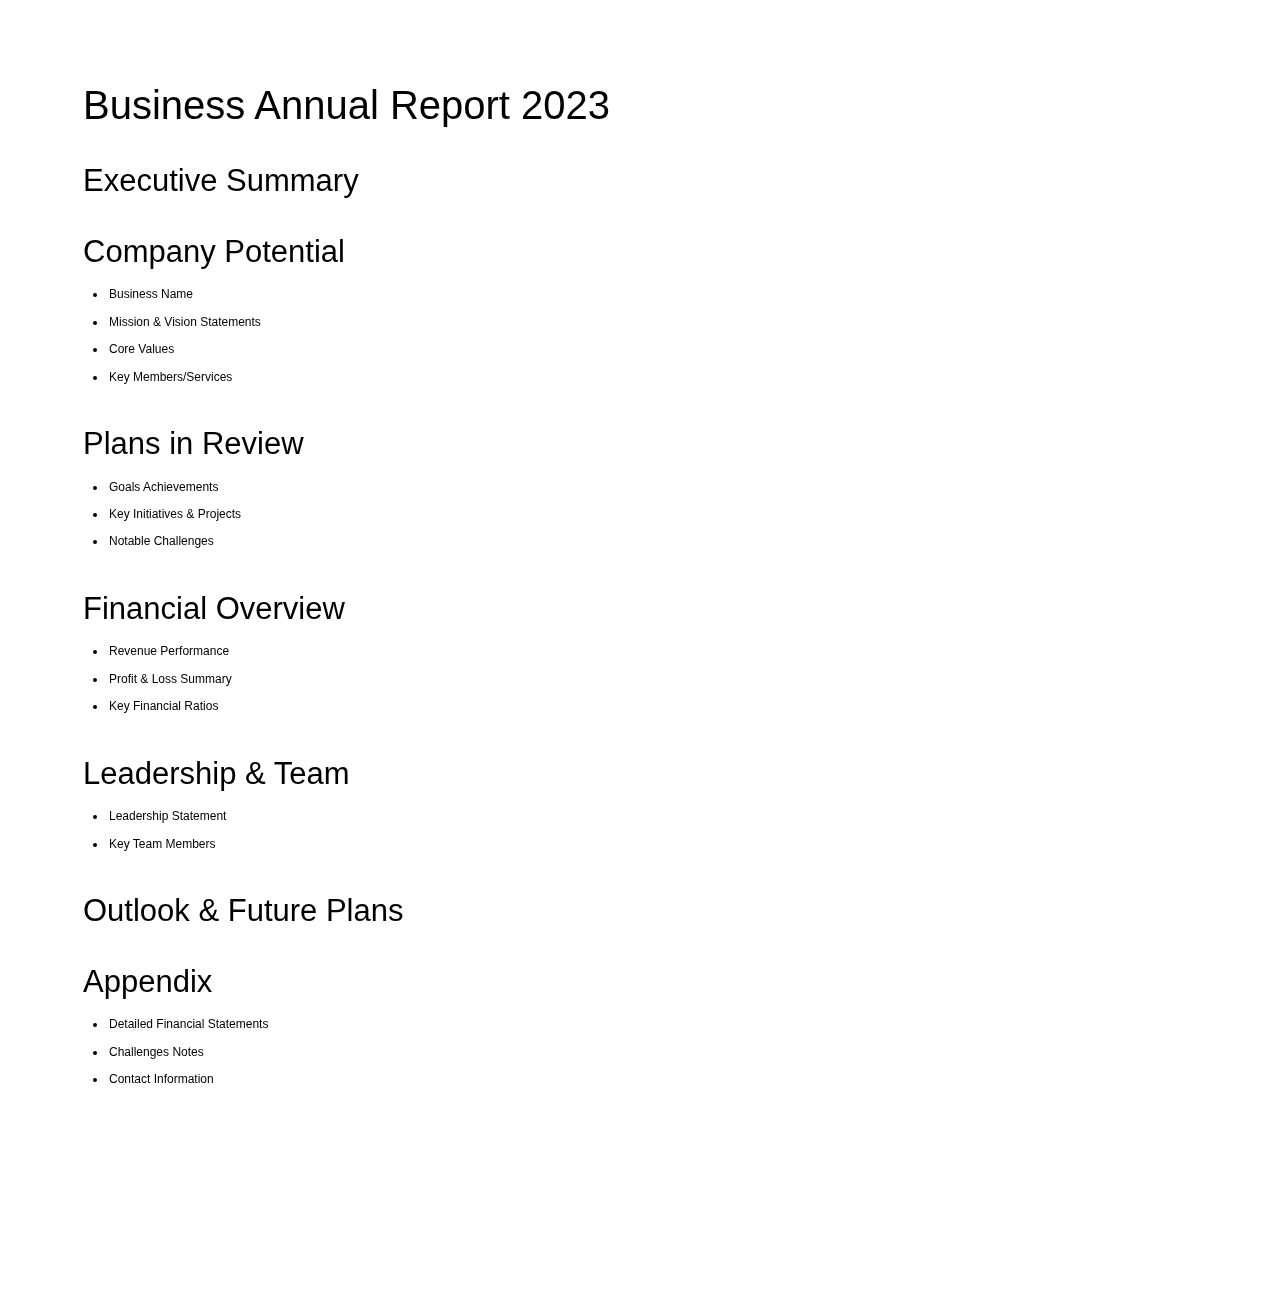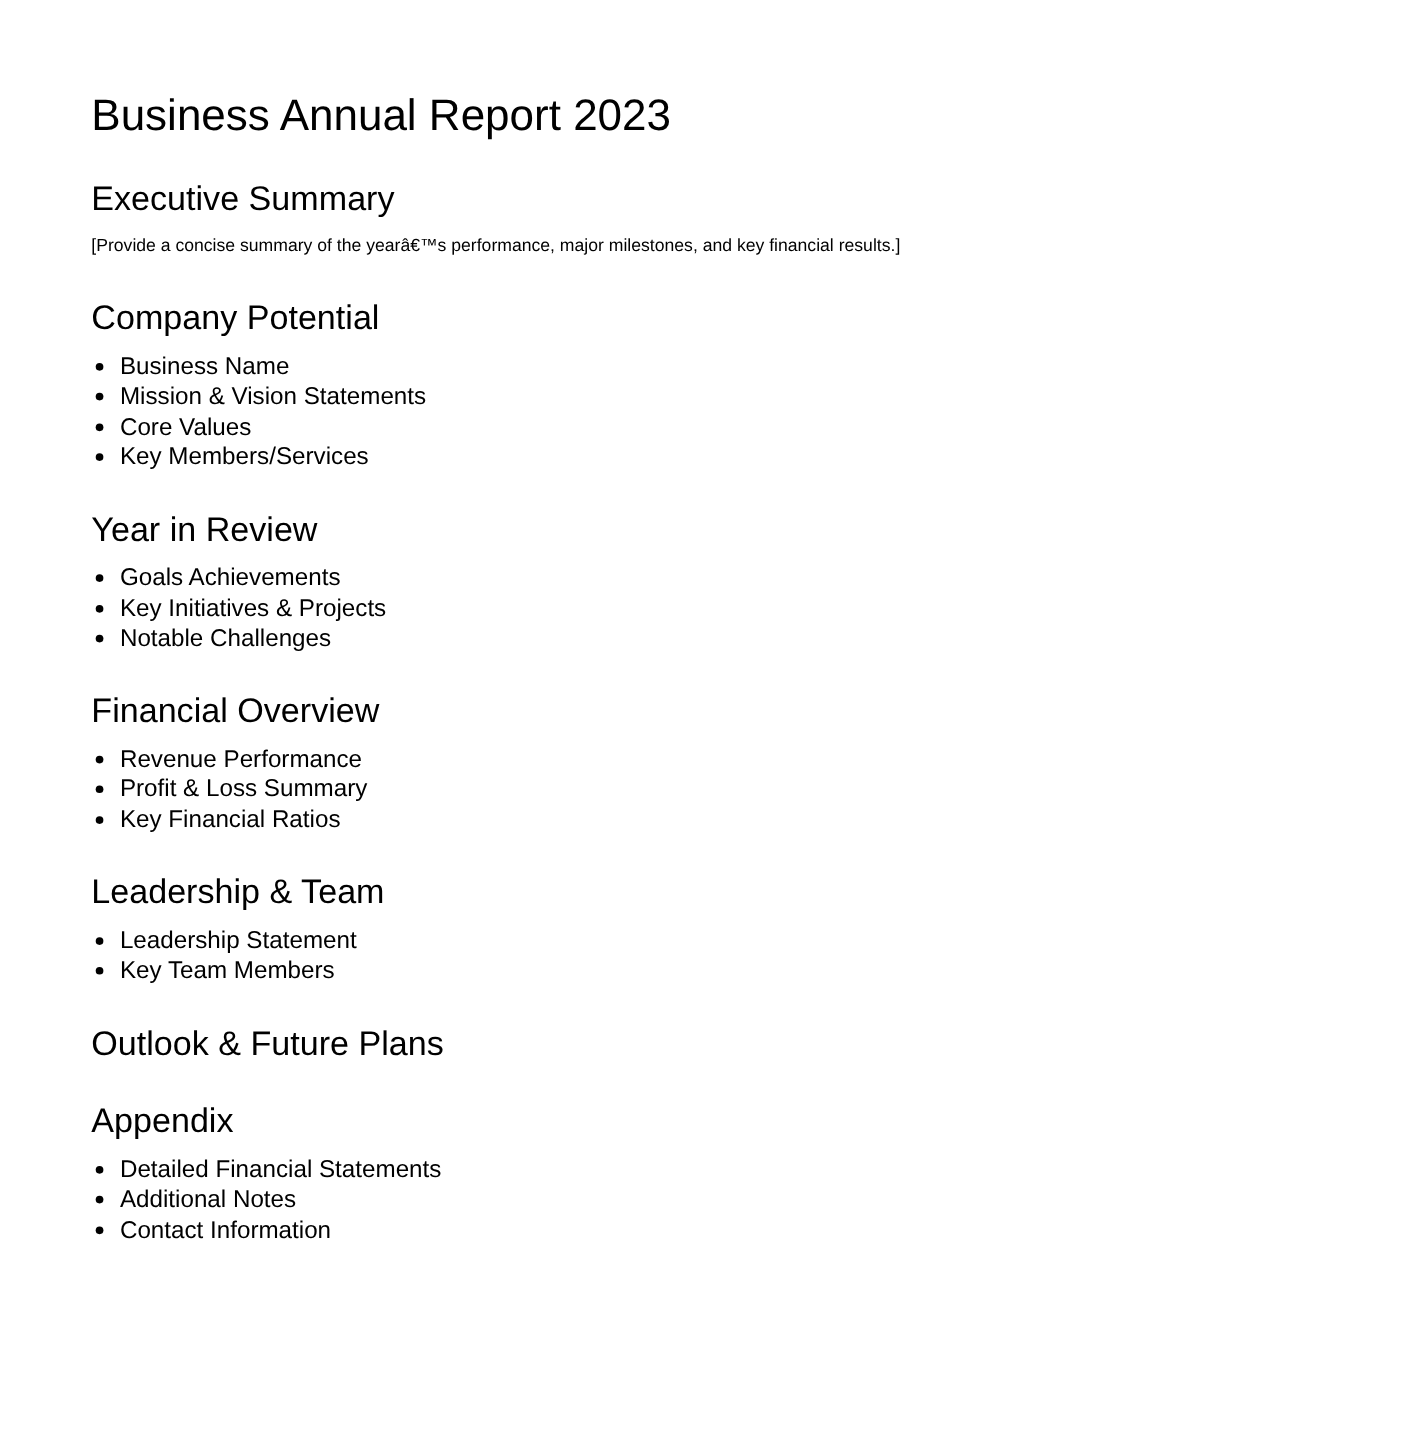--- a/index.html
+++ b/index.html
@@ -37,52 +37,51 @@
     font-size: 16px;
     line-height: 1.6;
     margin: 0;
   }
   ul.bullets {
     margin: 10px 0 0 0;
     padding: 0 0 0 24px;
     list-style: disc outside;
   }
   ul.bullets li {
-    font-size: 22px;
+    font-size: 12px;
     line-height: 27.4px;
     padding-left: 2px;
   }
   section {
     margin: 0;
   }
 </style>
 </head>
 <body>
 
 <main class="doc">
 
   <h1>Business Annual Report 2023</h1>
 
   <section>
     <h2>Executive Summary</h2>
-    <p class="body-text">[Provide a concise summary of the yearâ€™s performance, major milestones, and key financial results.]</p>
   </section>
 
   <section>
     <h2>Company Potential</h2>
     <ul class="bullets">
       <li>Business Name</li>
       <li>Mission &amp; Vision Statements</li>
       <li>Core Values</li>
       <li>Key Members/Services</li>
     </ul>
   </section>
 
   <section>
-    <h2>Year in Review</h2>
+    <h2>Plans in Review</h2>
     <ul class="bullets">
       <li>Goals Achievements</li>
       <li>Key Initiatives &amp; Projects</li>
       <li>Notable Challenges</li>
     </ul>
   </section>
 
   <section>
     <h2>Financial Overview</h2>
     <ul class="bullets">
@@ -101,18 +100,18 @@
   </section>
 
   <section>
     <h2>Outlook &amp; Future Plans</h2>
   </section>
 
   <section>
     <h2>Appendix</h2>
     <ul class="bullets">
       <li>Detailed Financial Statements</li>
-      <li>Additional Notes</li>
+      <li>Challenges Notes</li>
       <li>Contact Information</li>
     </ul>
   </section>
 
 </main>
 
 </body></html>

